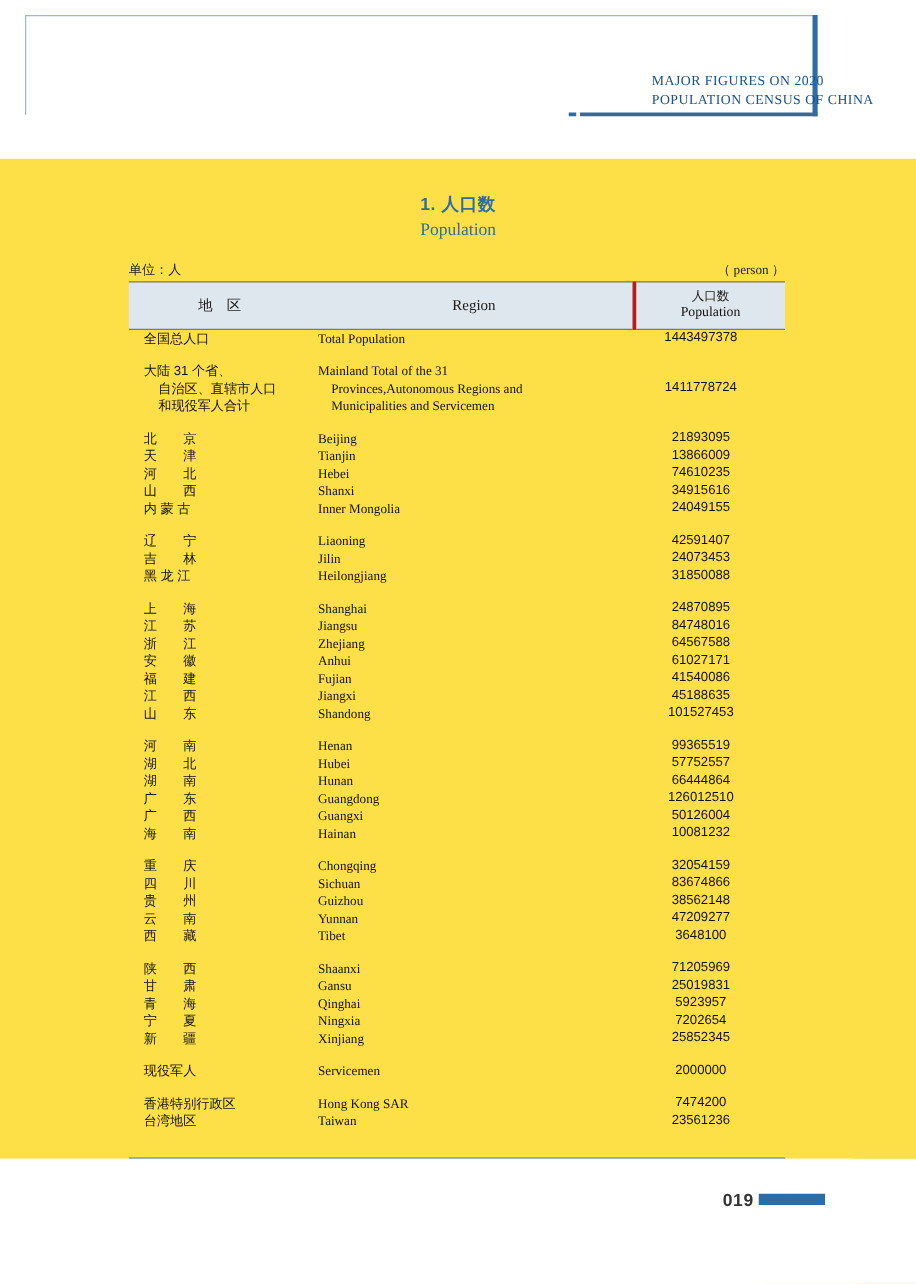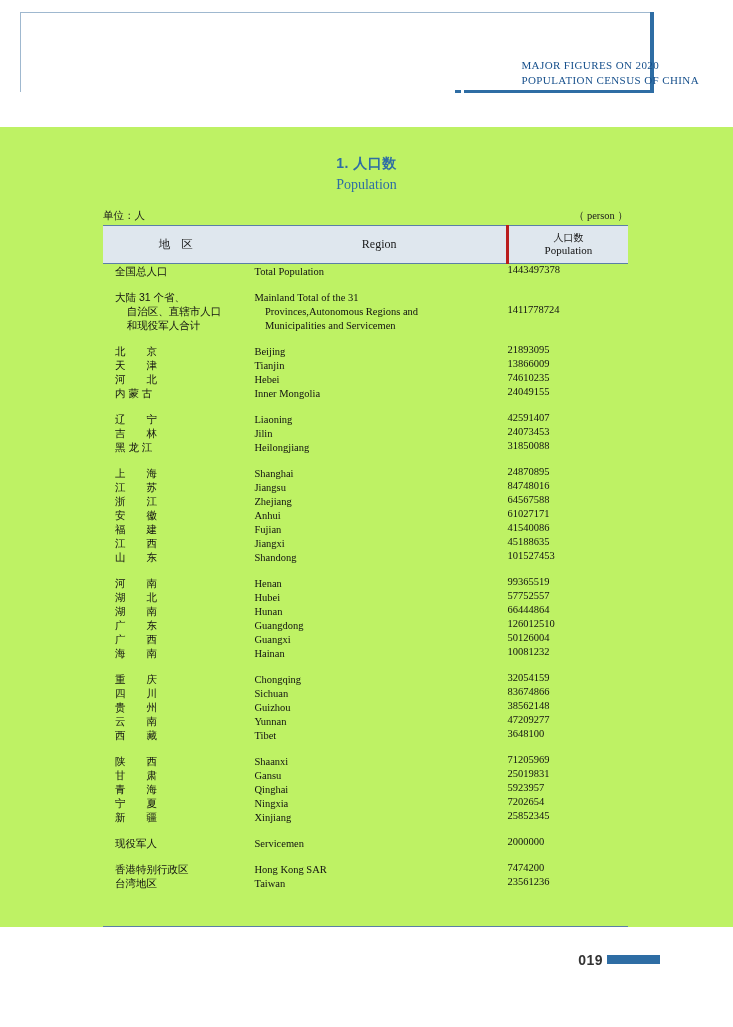--- a/index.html
+++ b/index.html
@@ -72,21 +72,21 @@
     background: #2e6da4;
   }
 
   
   .page-body {
     position: absolute;
     left: 0;
     top: 127px;
     width: 733px;
     height: 800px;
-    background: #bef264;
+    background: #fde047;
   }
 
   .title-block {
     text-align: center;
     margin-top: 26px;
     color: #2e6da4;
     line-height: 20px;
   }
   .title-cn {
     font-family: "Liberation Sans", sans-serif;
@@ -172,24 +172,24 @@
     color: #111;
     white-space: pre;
   }
   .en {
     font-family: "Liberation Serif", serif;
     font-size: 10.5px;
     color: #111;
     white-space: pre;
   }
   .num {
-    font-family: Liberation Serif, serif;
+    font-family: Liberation Sans, sans-serif;
     font-size: 10.5px;
     color: #111;
-    text-align: left;
+    text-align: center;
     padding-right: 14px;
     white-space: nowrap;
   }
   tr.row td {
     height: 12px;
     line-height: 12px;
   }
   td.c-cn { padding-left: 12px; margin-top: 16px; }
   td.c-en { padding-left: 2px; }
 
@@ -325,20 +325,25 @@
             <td class="c-cn"><span class="cn">天　　津</span></td>
             <td class="c-en"><span class="en">Tianjin</span></td>
             <td class="num">13866009</td>
           </tr>
           <tr class="row">
             <td class="c-cn"><span class="cn">河　　北</span></td>
             <td class="c-en"><span class="en">Hebei</span></td>
             <td class="num">74610235</td>
           </tr>
           <tr class="row">
+            <td class="c-cn"><span class="cn">山　　西</span></td>
+            <td class="c-en"><span class="en">Shanxi</span></td>
+            <td class="num">34915616</td>
+          </tr>
+          <tr class="row">
             <td class="c-cn"><span class="cn">内 蒙 古</span></td>
             <td class="c-en"><span class="en">Inner Mongolia</span></td>
             <td class="num">24049155</td>
           </tr>
           <tr class="spacer">
             <td colspan="3"></td>
           </tr>
           <tr class="row">
             <td class="c-cn"><span class="cn">辽　　宁</span></td>
             <td class="c-en"><span class="en">Liaoning</span></td>

